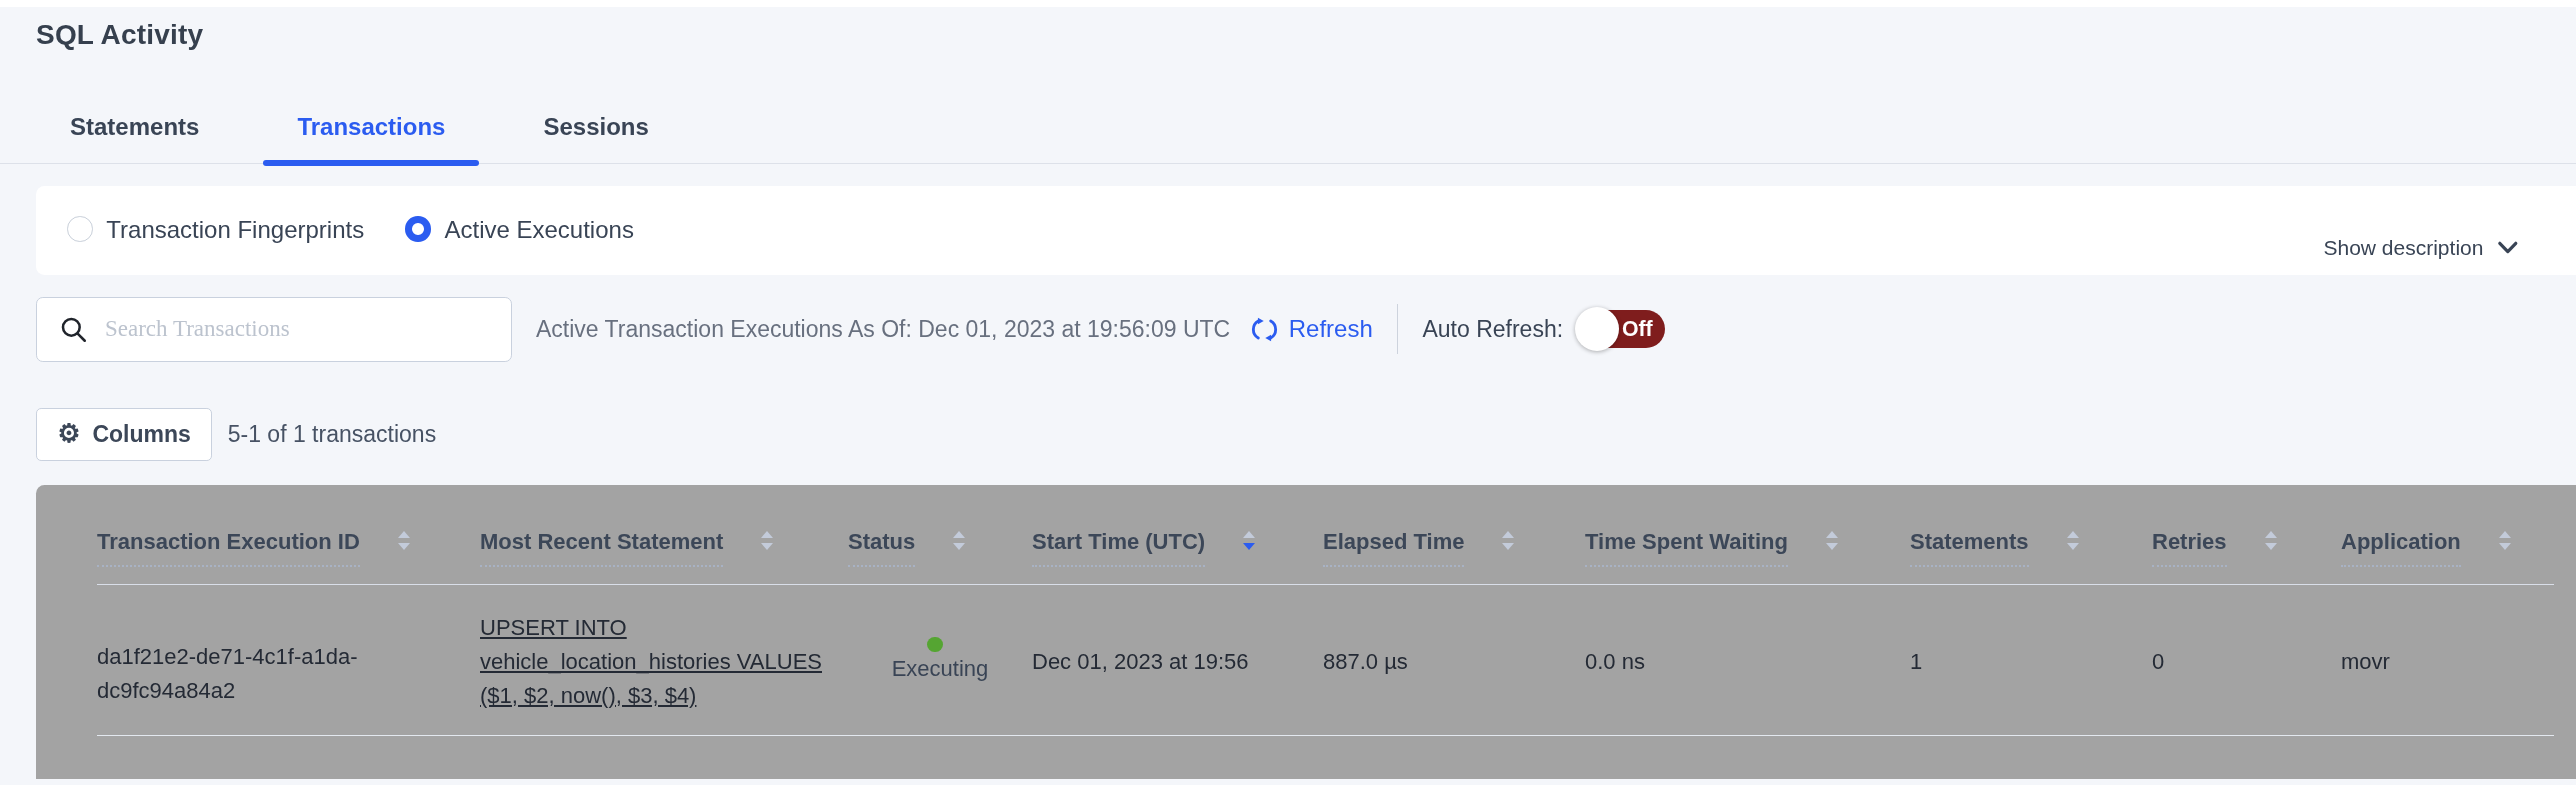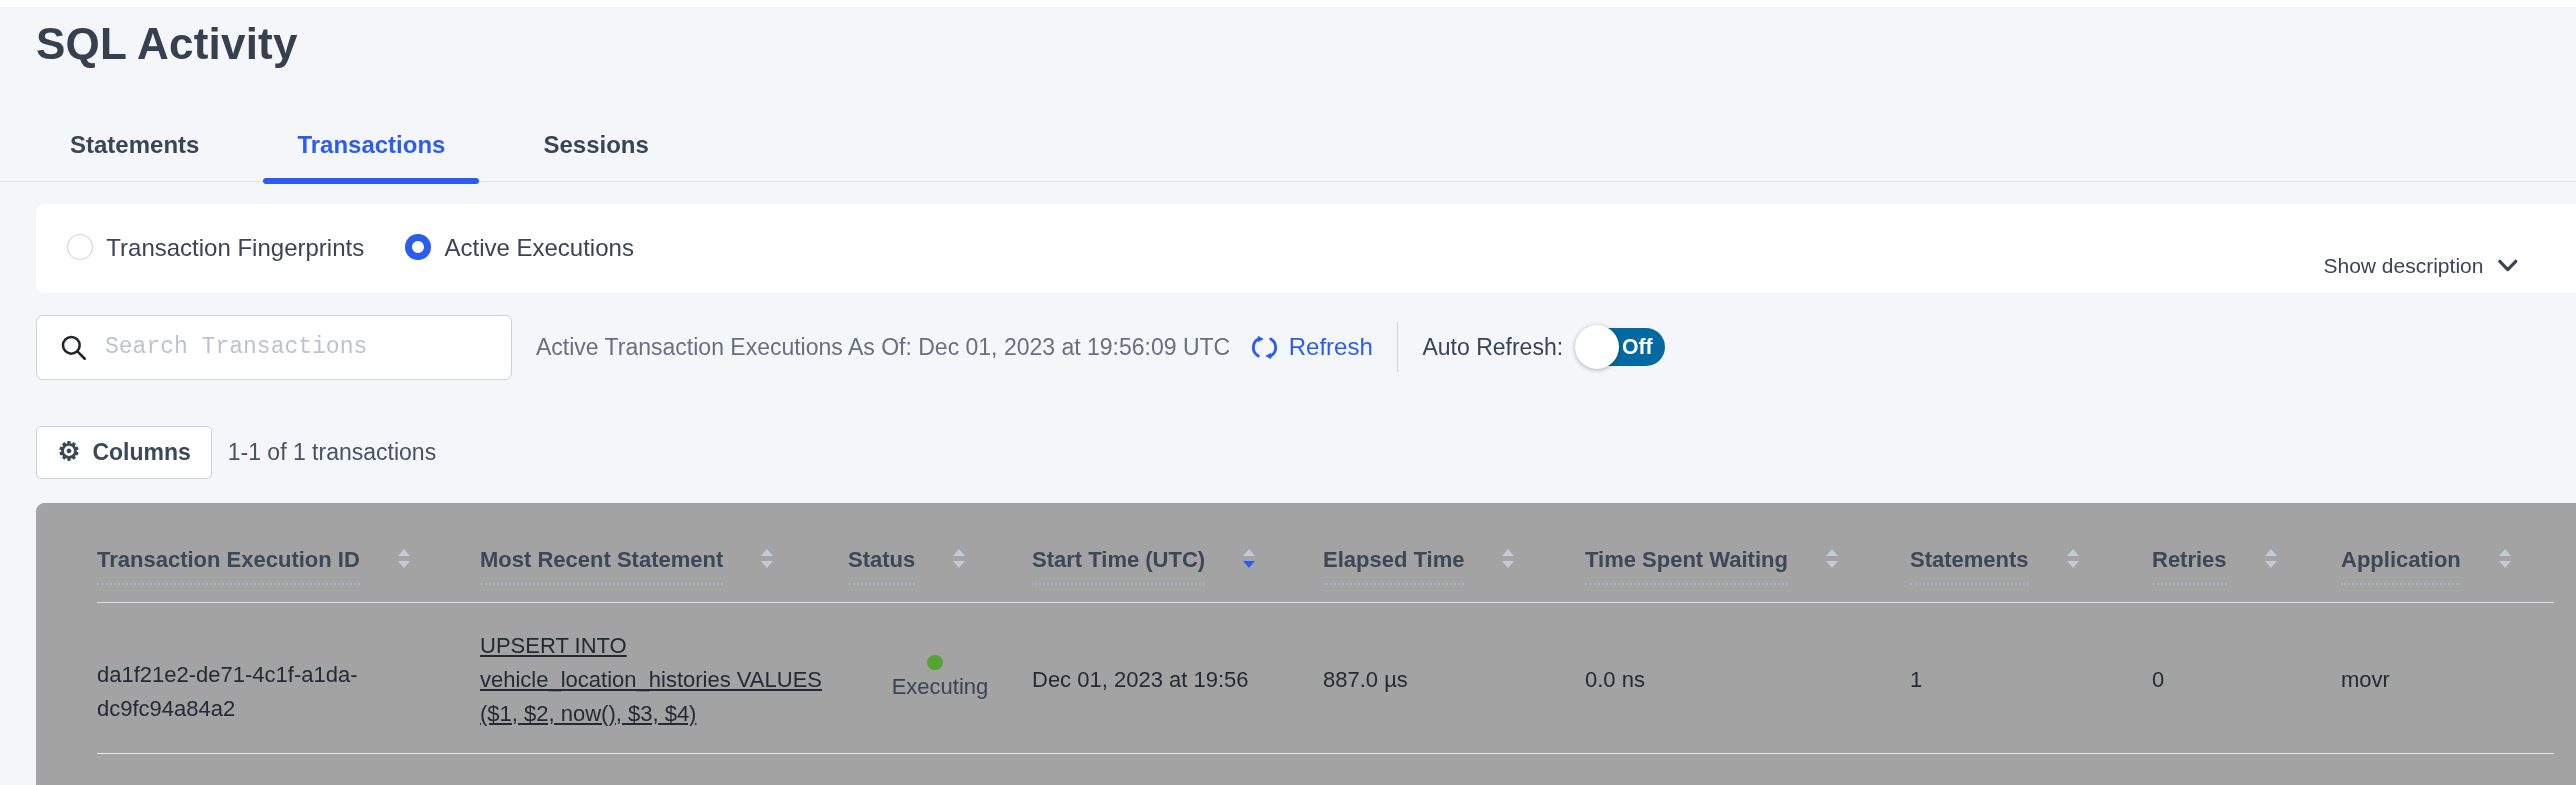--- a/index.html
+++ b/index.html
@@ -7,21 +7,21 @@
   body {
     background: #f4f6fa;
     font-family: "Liberation Sans", sans-serif;
     color: #394455;
     position: relative;
   }
   .top-strip { height: 6.8px; background: #ffffff; }
 
   
   .page-header { padding: 12px 0 0 36px; }
-  .page-title { font-size: 44px; font-weight: 700; color: #36404e; letter-spacing: 0.2px; }
+  .page-title { font-size: 28px; font-weight: 700; color: #36404e; letter-spacing: 0.2px; }
 
   
   .tabs {
     display: flex;
     margin-top: 55px;
     padding-left: 36px;
     border-bottom: 1.7px solid #dde1e9;
   }
   .tab {
     position: relative;
@@ -86,21 +86,21 @@
     border: 1.7px solid #c9d1de;
     border-radius: 6.8px;
     display: flex; align-items: center;
     padding: 0 17px 0 22px;
   }
   .search-box input {
     border: none; outline: none;
     flex: 1;
     margin-left: 17px;
     font-size: 23px;
-    font-family: Liberation Mono, monospace;
+    font-family: Liberation Serif, serif;
     color: #242a35;
     background: transparent;
   }
   .search-box input::placeholder { color: #bcc3ce; }
   .filters-button {
     margin-left: 24px;
     height: 65px;
     padding: 0 25.6px;
     background: #ffffff;
     border: 1.7px solid #c9d1de;
@@ -119,21 +119,21 @@
     cursor: pointer;
   }
   .refresh-button .refresh-text { margin-left: 8.5px; }
   .v-divider { width: 1.7px; height: 50px; background: #cdd3dd; margin: 0 24px; }
   .auto-refresh-label { font-size: 23px; color: #394455; }
   .toggle {
     position: relative;
     margin-left: 15.4px;
     width: 87px; height: 38px;
     border-radius: 19px;
-    background: #0369a1;
+    background: #7f1d1d;
     cursor: pointer;
     display: flex; align-items: center; justify-content: flex-end;
   }
   .toggle .knob {
     position: absolute;
     left: -3.4px; top: 50%;
     transform: translateY(-50%);
     width: 44px; height: 44px;
     border-radius: 50%;
     background: #ffffff;
@@ -271,21 +271,21 @@
     <span class="knob"></span>
     <span class="toggle-state">Off</span>
   </div>
 </div>
 
 <div class="columns-row">
   <div class="columns-button">
     <span class="gear-glyph">⚙</span>
     <span>Columns</span>
   </div>
-  <span class="count-text">1-1 of 1 transactions</span>
+  <span class="count-text">5-1 of 1 transactions</span>
 </div>
 
 <div class="table-card">
   <table class="tx-table">
     <colgroup>
       <col style="width:383px">
         <col style="width:368px">
         <col style="width:184px">
       <col style="width:291px">
         <col style="width:262px">

